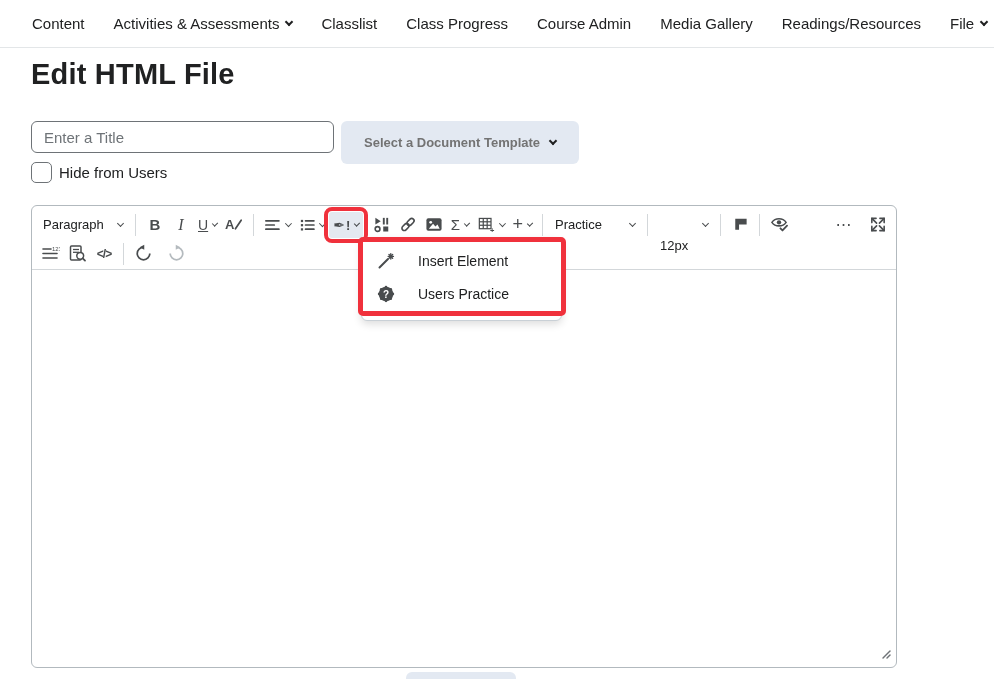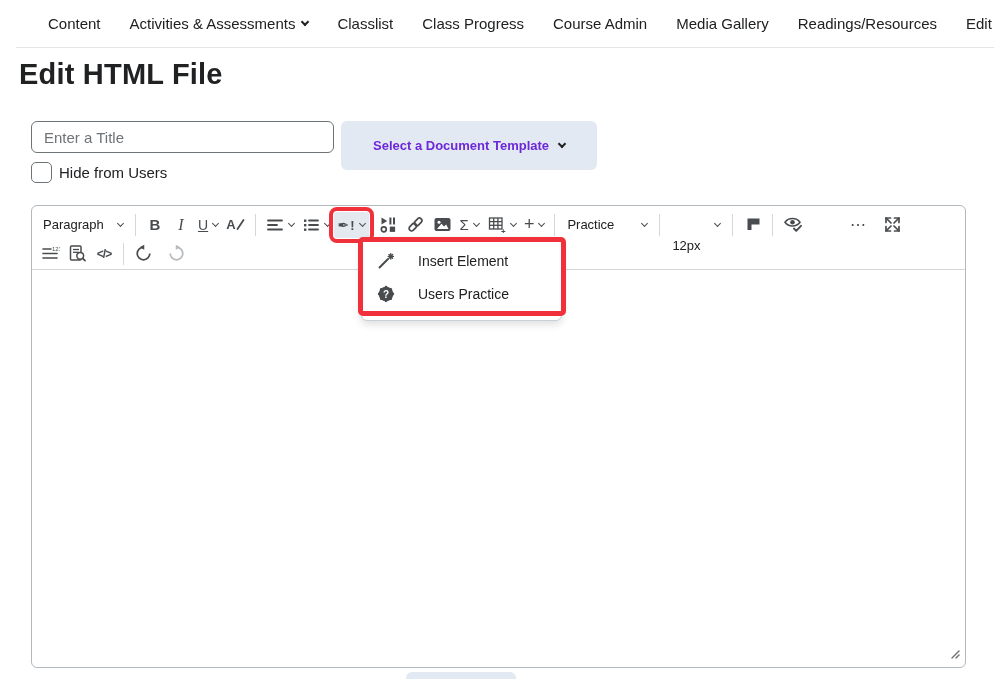--- a/index.html
+++ b/index.html
@@ -3,51 +3,51 @@
 <meta charset="utf-8">
 <style>
   * { margin:0; padding:0; box-sizing:border-box; }
   html,body { background:#fff; }
   .page {
     position:relative; width:994px; height:679px; overflow:hidden;
     background:#fff; font-family:"Liberation Sans", sans-serif; color:#202122;
   }
   
   .topnav {
-    position:absolute; top:0; left:16px; right:0; height:48px;
+    position:absolute; top:0; left:0; right:0; height:48px;
     display:flex; align-items:center; gap:29px; padding:0 32px;
     border-bottom:1px solid #e3e6e8; font-size:15px;
   }
   .navitem { display:flex; align-items:center; cursor:pointer; white-space:nowrap; }
   .chev {
     display:inline-block; width:6px; height:6px;
     border-right:2px solid #202122; border-bottom:2px solid #202122;
     transform:rotate(45deg); margin-left:7px; margin-top:-4px;
   }
   .chev.sm { width:5px; height:5px; border-width:1.5px; border-color:#494c4e; margin-left:5px; margin-top:-2px; }
   
-  .h1 { position:absolute; left:19px; top:58px; font-size:29px; font-weight:700; letter-spacing:.2px; }
+  .h1 { position:absolute; left:31px; top:58px; font-size:29px; font-weight:700; letter-spacing:.2px; }
   .title-input {
     position:absolute; left:31px; top:121px; width:303px; height:32px;
     border:1px solid #6e7377; border-radius:6px; padding:4px 12px;
     font-family:"Liberation Sans", sans-serif; font-size:15px; color:#202122; outline:none;
   }
   .title-input::placeholder { color:#6e7377; }
   .tmpl-btn {
-    position:absolute; left:341px; top:121px; height:49px; padding:0 32px;
+    position:absolute; left:341px; top:121px; height:43px; padding:0 23px;
     background:#e3e9f2; border:none; border-radius:6px;
     display:flex; align-items:center; font-family:"Liberation Sans", sans-serif;
-    font-size:13px; font-weight:700; color:#6d28d9; cursor:pointer;
+    font-size:13px; font-weight:700; color:#737373; cursor:pointer;
   }
   .tmpl-btn .chev { border-width:2.5px; border-color:#202122; width:6px; height:6px; margin-left:10px; margin-top:-3px;}
   .chk-row { position:absolute; left:31px; top:162px; display:flex; align-items:center; gap:7px; font-size:15px; }
   .chk { width:21px; height:21px; border:1px solid #6e7377; border-radius:5px; background:#fff; cursor:pointer; }
   
   .editor {
-    position:absolute; left:31px; top:205px; width:935px; height:463px;
+    position:absolute; left:31px; top:205px; width:866px; height:463px;
     border:1px solid #b2b9be; border-radius:6px; background:#fff;
   }
   .toolbar { border-bottom:1px solid #d3d7da; padding:3px 5px 2px 5px; }
   .tb-row { display:flex; align-items:center; height:31px; }
   .tb-row.second { height:27px; }
   .tb-btn {
     display:flex; align-items:center; justify-content:center;
     min-width:26px; height:26px; padding:0 4px; border-radius:3px;
     color:#494c4e; cursor:pointer; background:transparent; border:none;
     font-family:"Liberation Sans", sans-serif; font-size:14px;
@@ -112,21 +112,21 @@
     <span class="navitem">
         <span>Course Admin</span>
       </span>
     <span class="navitem">
         <span>Media Gallery</span>
       </span>
     <span class="navitem">
         <span>Readings/Resources</span>
       </span>
     <span class="navitem">
-        <span>Edit</span>
+        <span>File</span>
         <span class="chev"></span>
       </span>
   </div>
 
   <h1 class="h1">Edit HTML File</h1>
 
   <input class="title-input" type="text" placeholder="Enter a Title" style="">
 
   <button class="tmpl-btn">
     <span>Select a Document Template</span>

